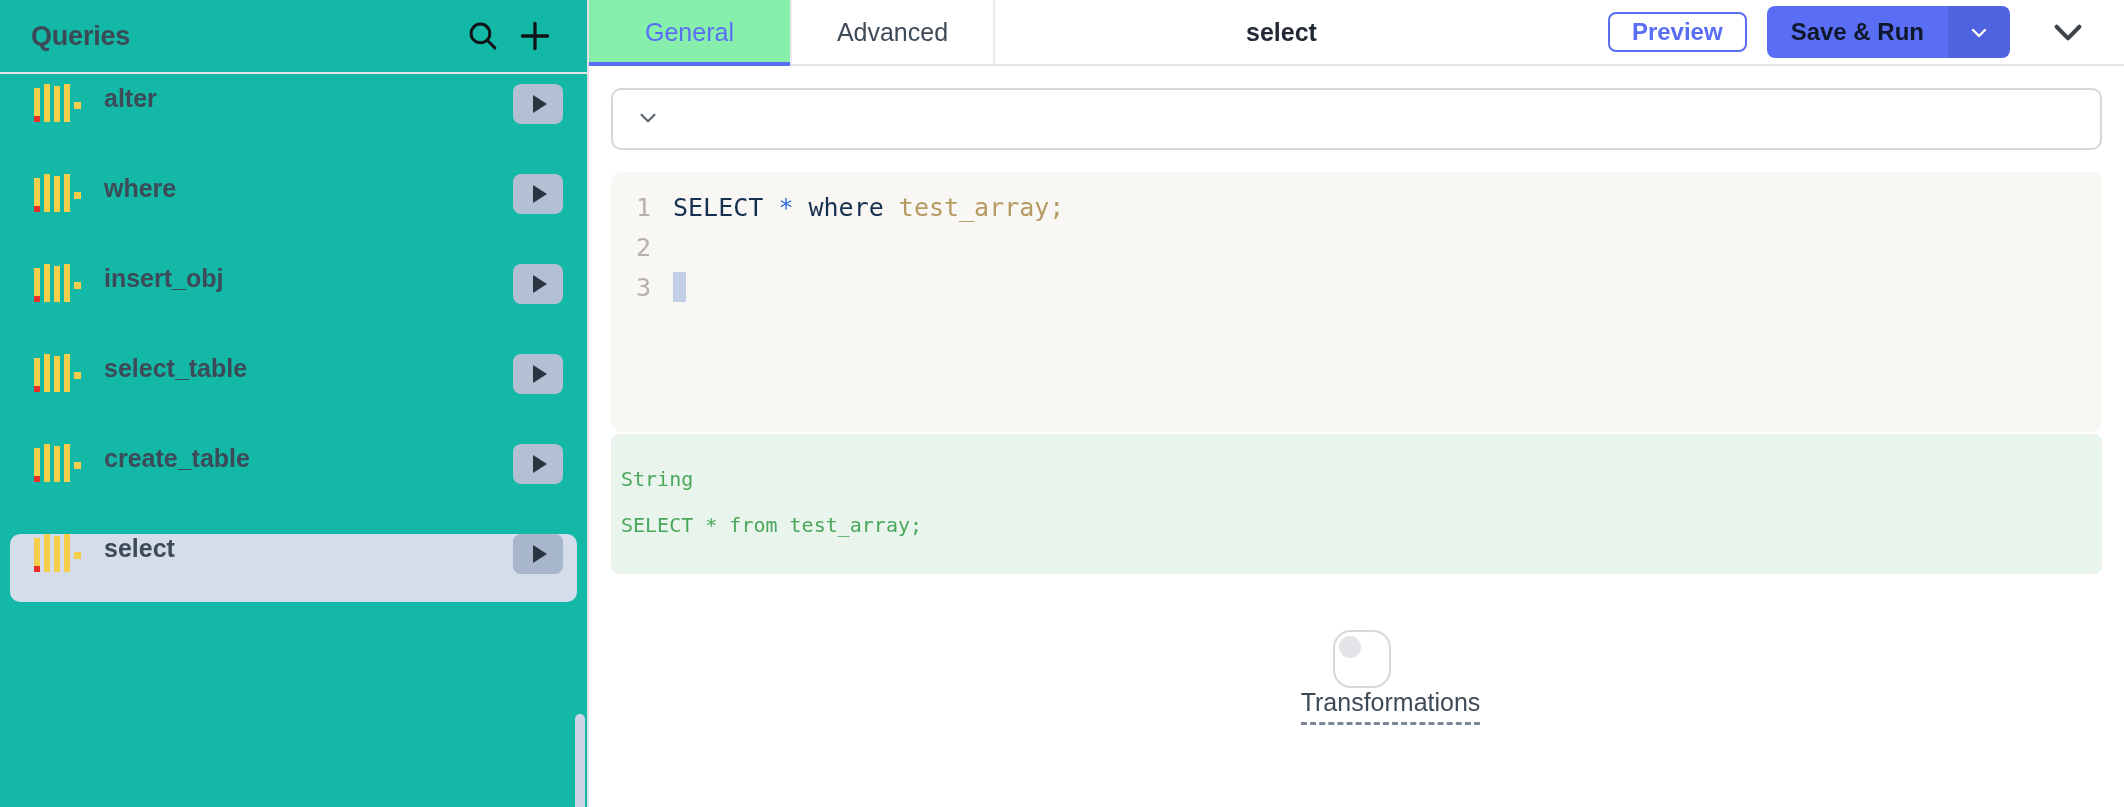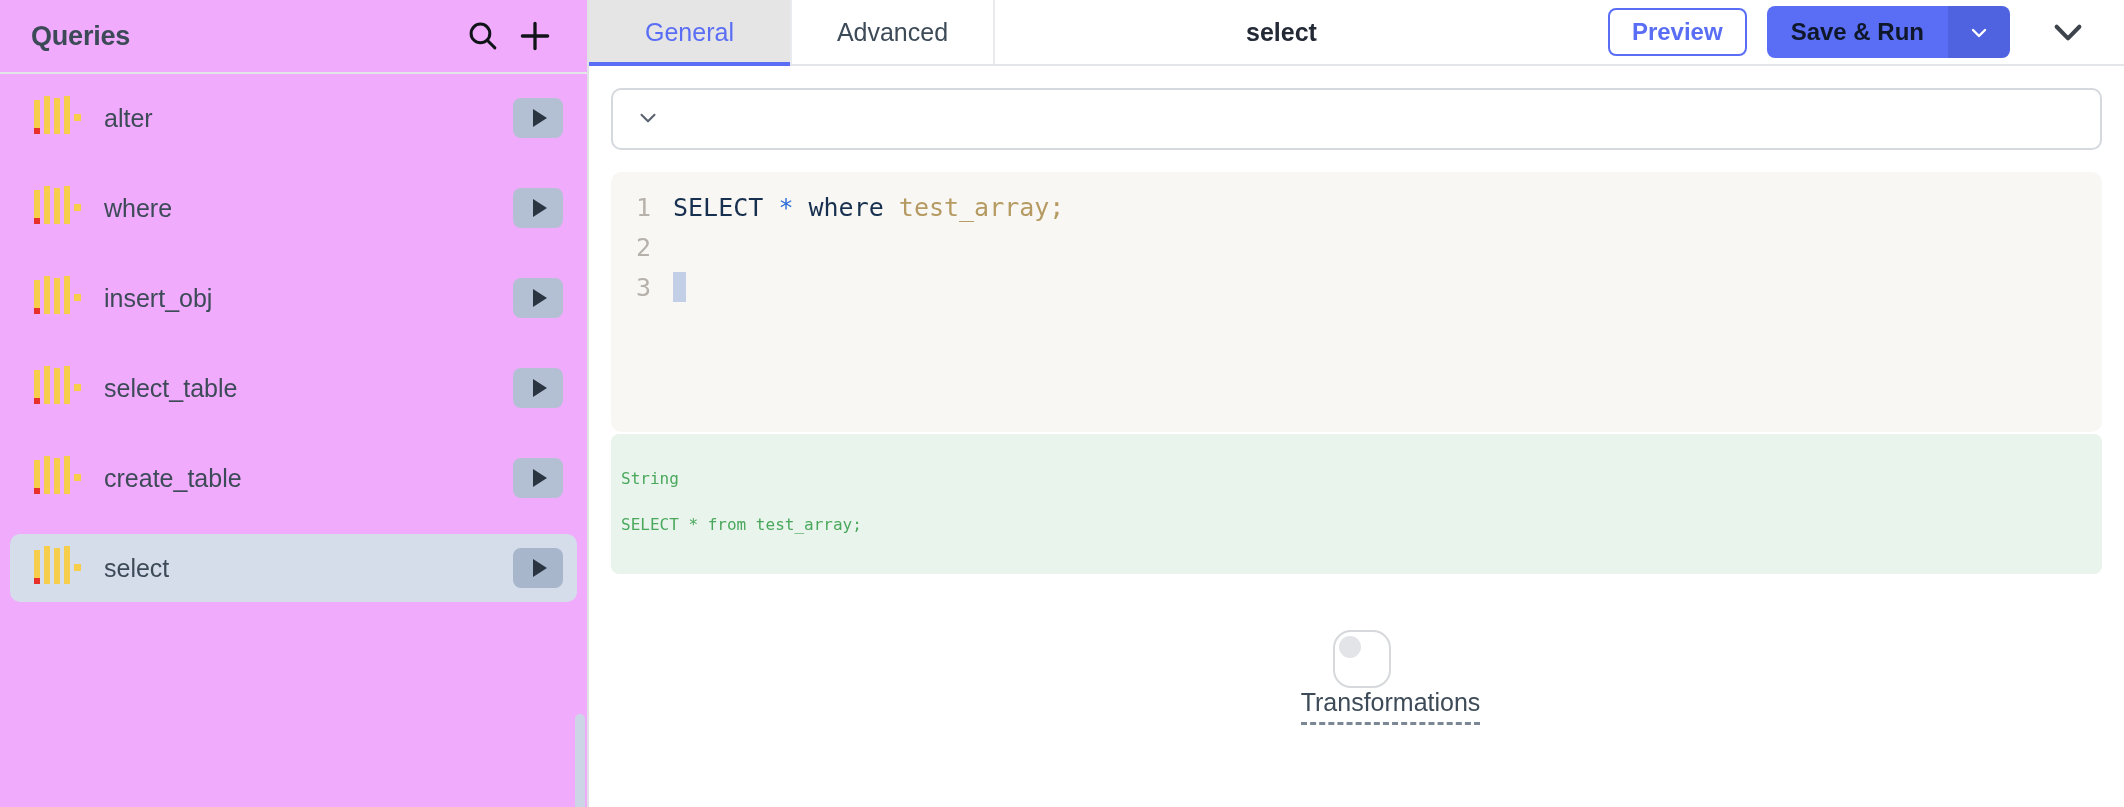--- a/index.html
+++ b/index.html
@@ -7,21 +7,21 @@
     width: 2124px; height: 807px;
     background: #ffffff;
     font-family: "Liberation Sans", sans-serif;
     overflow: hidden;
   }
   #app { position: relative; width: 2124px; height: 807px; display: flex; }
 
   
   #sidebar {
     width: 589px; height: 807px;
-    background: #f0abfc;
+    background: #14b8a6;
     border-right: 2px solid #dfe1e5;
     position: relative;
     flex: 0 0 589px;
   }
   #sidebar-header {
     height: 74px;
     border-bottom: 2px solid #e3e5e8;
     display: flex; align-items: center;
     padding: 0 26px 0 31px;
     position: relative;
@@ -41,24 +41,25 @@
   #query-list {
     position: relative;
     height: 733px;
     overflow: hidden;
     padding-top: 10px;
   }
   .query-item {
     height: 68px;
     margin: 0 10px 22px 10px;
     border-radius: 10px;
-    display: flex; align-items: center;
+    display: flex; align-items: flex-start;
     padding: 0 14px 0 22px;
     cursor: pointer;
     position: relative;
+    font-weight: bold;
   }
   .query-item.selected { background: #d5ddeb; }
 
   
   .q-icon {
     width: 46px; height: 44px;
     position: relative;
     flex: 0 0 46px;
     margin-right: 26px;
   }
@@ -115,40 +116,40 @@
   }
   .tab {
     width: 203px;
     display: flex; align-items: center; justify-content: center;
     font-size: 25px; color: #3d4a57;
     border-right: 2px solid #e8eaed;
     cursor: pointer;
     position: relative;
   }
   .tab.active {
-    background: #e5e5e5;
+    background: #86efac;
     color: #5a6ef5;
   }
   .tab.active::after {
     content: "";
     position: absolute; left: 0; right: 0; bottom: -2px;
     height: 4px; background: #5a6ef5;
   }
   #topbar-title {
     flex: 1;
     display: flex; align-items: center; justify-content: center;
     font-size: 25px; font-weight: 700; color: #232a36;
     padding-right: 40px;
   }
   #topbar-actions {
     display: flex; align-items: center; gap: 20px;
     padding-right: 26px;
   }
   #preview-btn {
-    height: 48px; padding: 0 22px;
+    height: 40px; padding: 0 22px;
     border: 2px solid #5a6ef5; border-radius: 8px;
     background: #ffffff; color: #5a6ef5;
     font-size: 24px; font-weight: 700;
     font-family: "Liberation Sans", sans-serif;
     cursor: pointer;
     display: flex; align-items: center;
   }
   #saverun-group {
     display: flex; height: 52px;
     border-radius: 8px; overflow: hidden;
@@ -223,21 +224,21 @@
   }
 
   #result-panel {
     background: #e9f4ec;
     border-radius: 8px;
     padding: 22px 0 26px 0;
     margin-top: 2px;
   }
   .result-line {
     font-family: "DejaVu Sans Mono", monospace;
-    font-size: 16px;
+    font-size: 20px;
     color: #4aa85c;
     line-height: 46px;
     padding-left: 10px;
   }
 
   #transform-row {
     display: flex; align-items: center;
     margin-top: 56px;
     padding-left: 10px;
     flex-direction: column;

